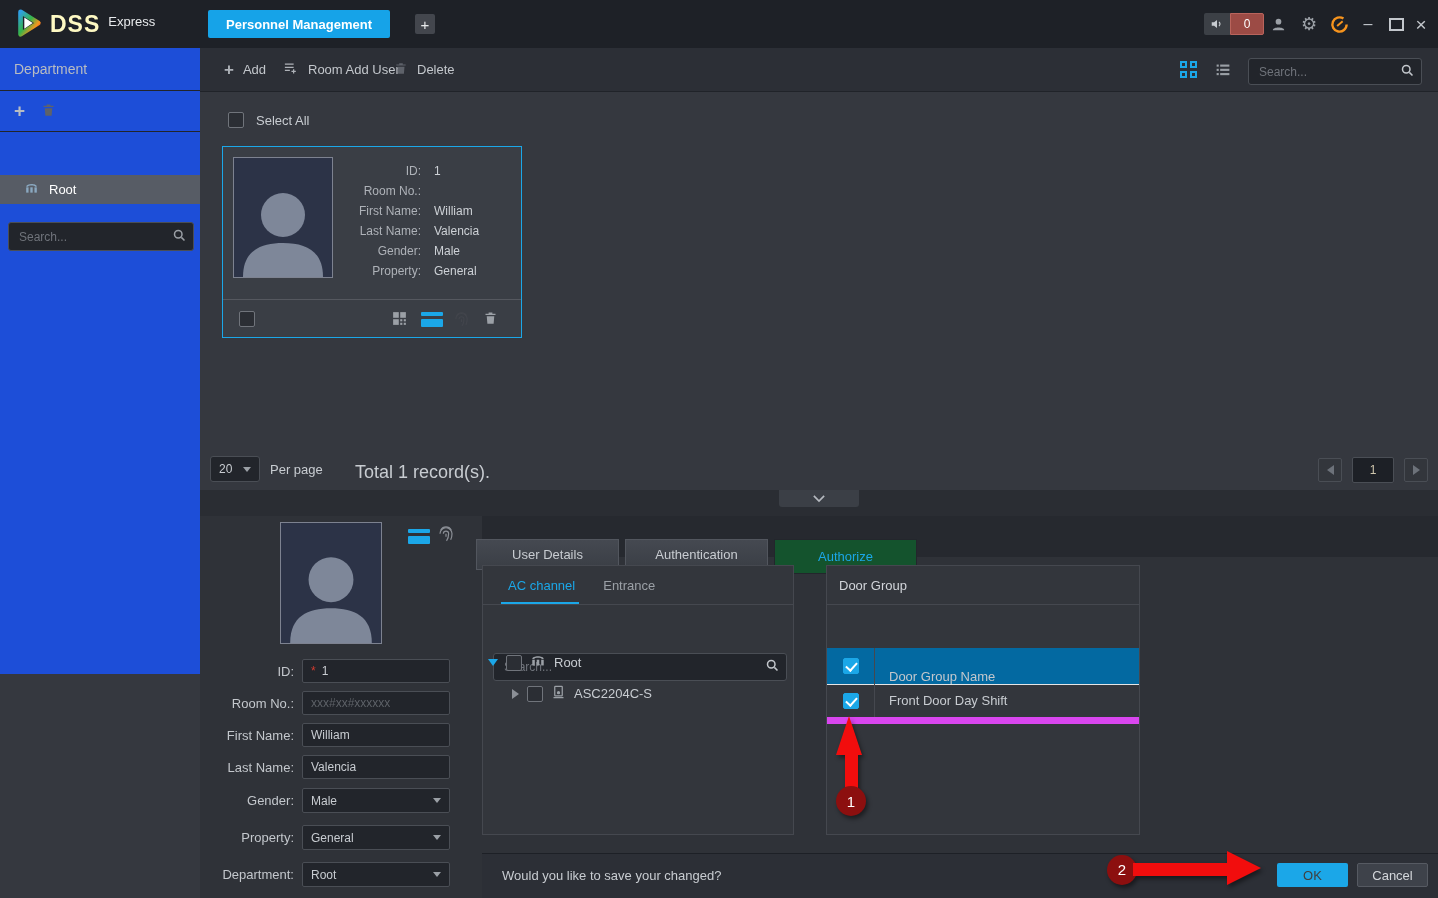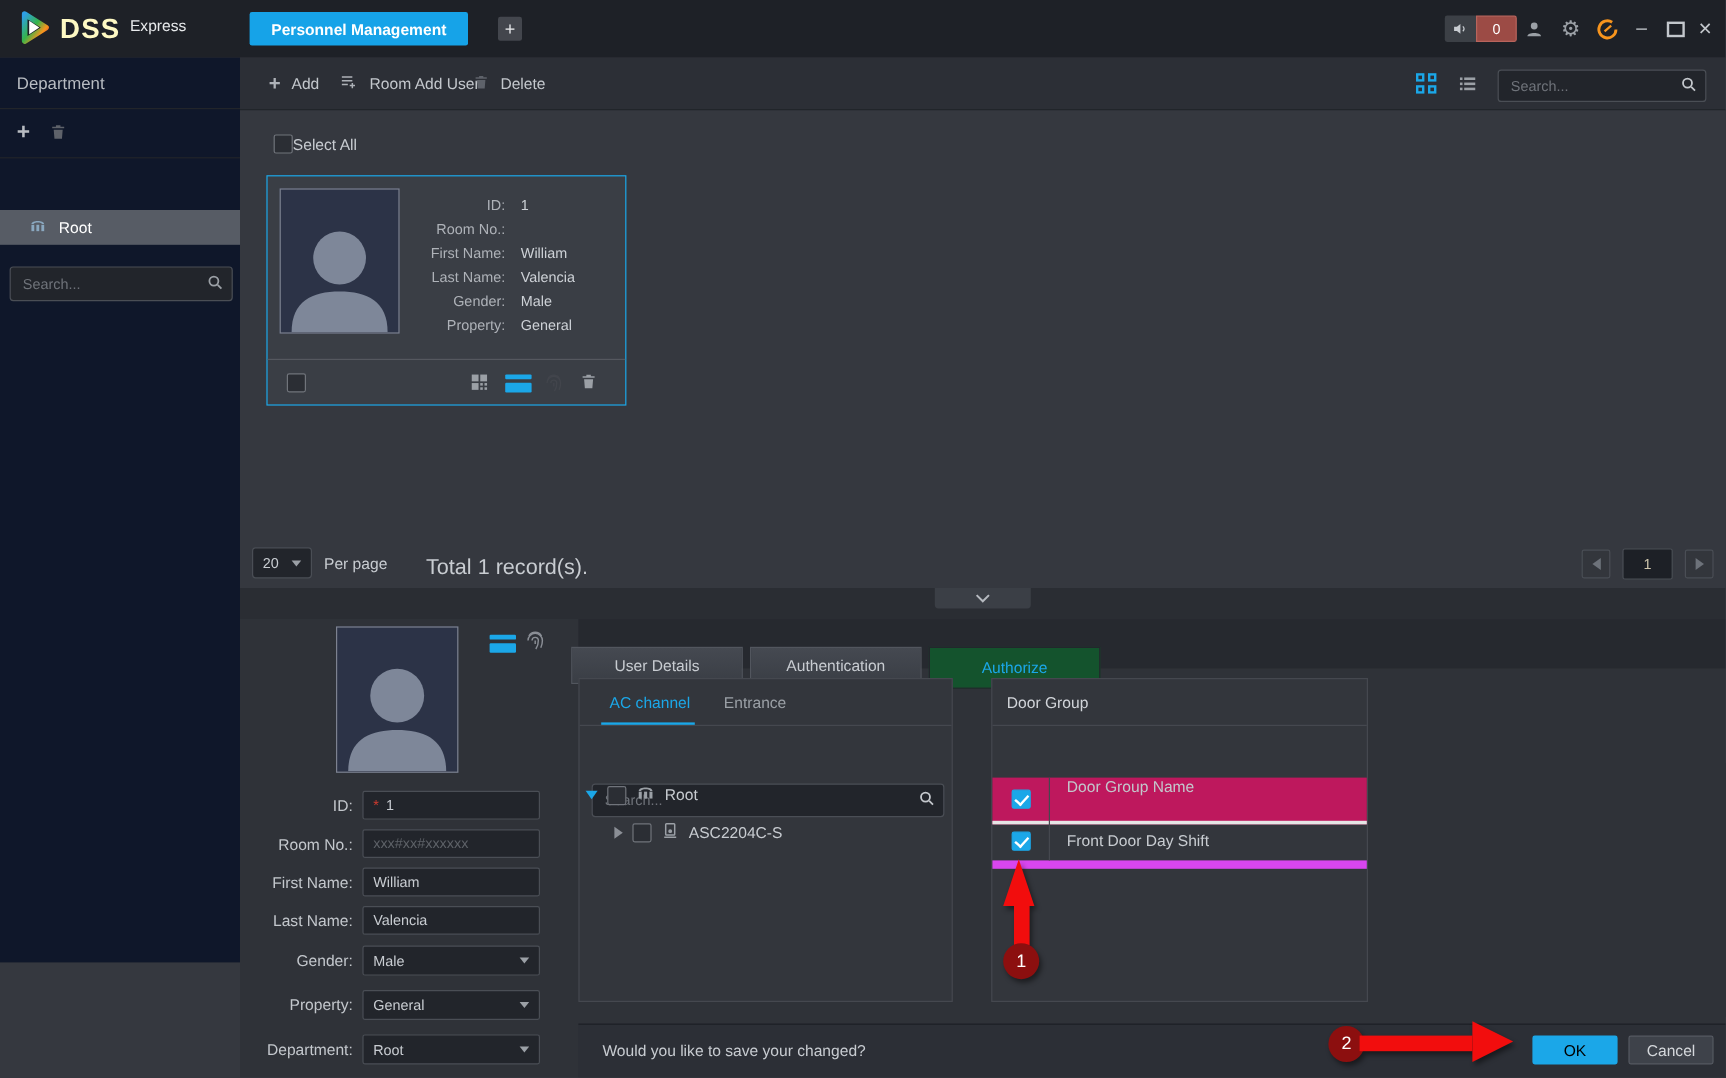--- a/index.html
+++ b/index.html
@@ -17,21 +17,21 @@
   .newtab{left:415px;top:14px;width:20px;height:20px;background:#43464d;border-radius:2px;color:#e8eaec;
           display:flex;align-items:center;justify-content:center;font-size:15px;cursor:pointer}
   .alarmbox{left:1204px;top:13px;height:22px;display:flex}
   .alarm-ico{width:26px;height:22px;background:#3c4046;border-radius:2px 0 0 2px;display:flex;align-items:center;justify-content:center}
   .alarm-badge{width:32px;height:20px;background:#9c4b45;border:1px solid #b9645c;border-radius:0 2px 2px 0;
                color:#fff;font-size:12px;display:flex;align-items:center;justify-content:center}
   .topico{top:14px;width:20px;height:20px;display:flex;align-items:center;justify-content:center;color:#9ba0a6;cursor:pointer}
   .winglyph{color:#c3c7cc;font-size:16px;line-height:1}
   .maxbox{width:11px;height:9px;border:2px solid #c3c7cc}
   
-  .sidebar{left:0;top:48px;width:200px;height:754px;background:#0f172a}
+  .sidebar{left:0;top:48px;width:200px;height:626px;background:#1d4ed8}
   .side-hd{height:42px;border-bottom:1px solid #22252a;display:flex;align-items:center;padding-left:14px;color:#b8bcc2;font-size:14px}
   .side-tools{height:40px;border-bottom:1px solid #22252a;display:flex;align-items:center;gap:16px;padding-left:14px}
   .search{background:#22252b;border:1px solid #4a4e55;border-radius:3px;position:relative;display:flex;align-items:center}
   .search input{background:transparent;border:0;outline:0;color:#c8ccd1;font-size:12px;padding:0 26px 0 10px;width:100%;height:100%;font-family:"Liberation Sans",sans-serif}
   .search input::placeholder{color:#6f737a}
   .mag{position:absolute;right:6px;top:50%;transform:translateY(-50%)}
   .rootitem{left:0;top:127px;width:200px;height:29px;background:#575c65;display:flex;align-items:center;gap:10px;padding-left:24px;color:#fff;cursor:pointer;box-sizing:border-box}
   
   .toolbar{left:200px;top:48px;width:1238px;height:44px;background:#2c2f36;border-bottom:1px solid #202329;box-sizing:border-box}
   .tbtn{position:absolute;top:0;height:43px;display:flex;align-items:center;gap:9px;color:#c3c7cc;cursor:pointer;font-size:13px}
@@ -73,35 +73,35 @@
   .dtab.active{background:#14532d;border-color:#23262c;color:#1ba7e8;height:35px}
   .panel{position:absolute;background:#33363c;border:1px solid #45484f;box-sizing:border-box}
   .subtabs{height:38px;border-bottom:1px solid #45484f;position:relative;display:flex;align-items:center}
   .subtab{cursor:pointer;font-size:13px}
   .subtab.active{color:#1ba7e8}
   .underline{position:absolute;left:18px;top:36px;width:78px;height:2px;background:#1ba7e8}
   .treerow{position:absolute;display:flex;align-items:center;gap:8px;color:#c8ccd1}
   .tri-down-c{width:0;height:0;border-left:5px solid transparent;border-right:5px solid transparent;border-top:7px solid #1ba7e8}
   .tri-right-g{width:0;height:0;border-top:5px solid transparent;border-bottom:5px solid transparent;border-left:7px solid #8b8f96}
   .dg-title{height:38px;border-bottom:1px solid #45484f;display:flex;align-items:center;padding-left:12px;color:#d2d5da}
-  .dg-hrow{position:absolute;left:0;right:0;top:82px;height:36px;background:#be185d;border-bottom:3px solid #e5e5e5;display:flex;align-items:flex-start}
+  .dg-hrow{position:absolute;left:0;right:0;top:82px;height:36px;background:#0369a1;border-bottom:1px solid #e5e5e5;display:flex;align-items:flex-end}
   .dg-row{position:absolute;left:0;right:0;top:118px;height:33px;border-bottom:7px solid #d946ef;display:flex;align-items:center}
   .dg-cbcell{width:47px;align-self:stretch;border-right:1px solid #45484f;display:flex;align-items:center;justify-content:center}
   
   .frow{position:absolute;display:flex;align-items:center}
   .frow .flabel{width:94px;text-align:right;color:#c3c7cc;font-size:13px}
   .finput{margin-left:8px;width:148px;height:24px;background:#22252b;border:1px solid #4a4e55;border-radius:2px;
           box-sizing:border-box;color:#c8ccd1;font-size:12px;padding:0 8px;font-family:"Liberation Sans",sans-serif;outline:0}
   .finput::placeholder{color:#5d6167}
   .fselect{margin-left:8px;width:148px;height:25px;background:#22252b;border:1px solid #4a4e55;border-radius:2px;
            box-sizing:border-box;display:flex;align-items:center;justify-content:space-between;padding:0 8px;cursor:pointer;font-size:12px}
   .req{color:#d23b2f;margin-right:6px;font-size:12px}
   
   .footer{position:absolute;left:282px;right:0;bottom:0;height:45px;background:#2c2f36;border-top:1px solid #1d2026;box-sizing:border-box}
-  .okbtn{position:absolute;left:795px;top:9px;width:71px;height:24px;background:#1ba7e8;border-radius:2px;color:#000000;
+  .okbtn{position:absolute;left:795px;top:9px;width:71px;height:24px;background:#1ba7e8;border-radius:2px;color:#404040;
          display:flex;align-items:center;justify-content:center;cursor:pointer;font-size:13px}
   .cancelbtn{position:absolute;left:875px;top:9px;width:71px;height:24px;background:#3e424a;border:1px solid #565a62;border-radius:2px;
          box-sizing:border-box;color:#d4d7db;display:flex;align-items:center;justify-content:center;cursor:pointer;font-size:13px}
   
   .ann{z-index:20;filter:drop-shadow(2px 3px 2px rgba(0,0,0,.45))}
   .anncircle{width:30px;height:30px;border-radius:50%;background:#8c0f0f;color:#fff;display:flex;align-items:center;justify-content:center;font-size:15px}
   .shaft{background:#f20d0d}
   .tri-up-red{width:0;height:0;border-left:13px solid transparent;border-right:13px solid transparent;border-bottom:39px solid #f20d0d}
   .tri-right-red{width:0;height:0;border-top:17px solid transparent;border-bottom:17px solid transparent;border-left:34px solid #f20d0d}
 </style>
@@ -237,21 +237,21 @@
     <span class="mag">
       <svg width="15" height="15" viewBox="0 0 24 24" fill="none" stroke="#c3c7cc" stroke-width="2.4">
           <circle cx="10" cy="10" r="6"></circle>
           <path d="M15 15l5 5"></path>
         </svg>
     </span>
   </div>
 </div>
 
 <div class="abs content">
-  <div class="abs row" style="left:28px;top:20px;gap:0">
+  <div class="abs row" style="left:28px;top:20px;gap:12px">
     <div class="cb"></div>
     <span>Select All</span>
   </div>
 
   <div class="abs card">
     <div class="photo abs" style="left:10px;top:10px;width:100px;height:121px">
       <svg width="86" height="96" viewBox="0 0 86 96">
           <circle cx="43" cy="34" r="22" fill="#7e8799"></circle>
           <path d="M3 96c0-26 17-34 40-34s40 8 40 34z" fill="#7e8799"></path>
         </svg>

